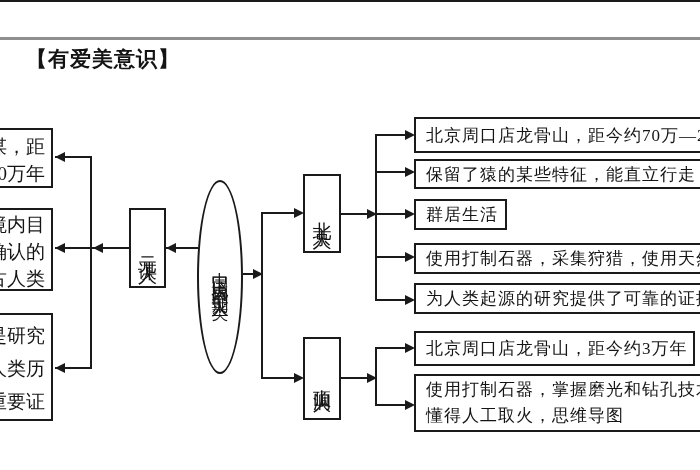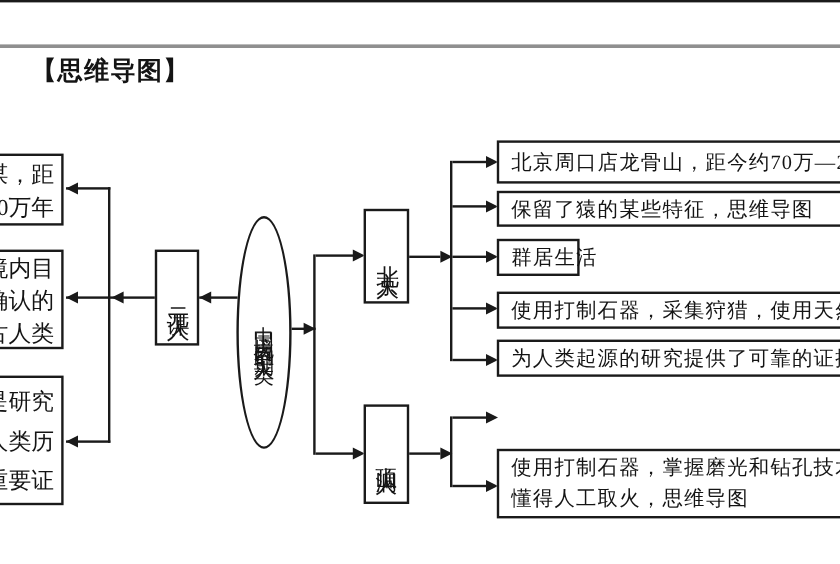--- a/index.html
+++ b/index.html
@@ -35,21 +35,21 @@
   .fact.twolines { flex-direction:column; align-items:flex-start; justify-content:center; line-height:26px; }
 </style>
 </head>
 <body>
 
 <div class="canvas">
 
   <div class="hline" style="left:0;top:0;width:700px;height:2px;"></div>
   <div class="hline" style="left:0;top:37px;width:700px;height:3px;background:#8f8f8f;"></div>
 
-  <div class="title">【思维导图】</div>
+  <div class="title">【有爱美意识】</div>
 
   <div class="box leftbox l1" style="left:-60px;top:128px;width:113px;height:60px;">
     <div>谋，距</div>
     <div>0万年</div>
   </div>
   <div class="box leftbox l2" style="left:-60px;top:208px;width:113px;height:83px;">
     <div>境内目</div>
     <div>确认的</div>
     <div>古人类</div>
   </div>
@@ -113,30 +113,33 @@
   <div class="vline" style="left:375px;top:347px;width:2px;height:59px;"></div>
   <div class="hline" style="left:377px;top:347px;width:29px;height:2px;"></div>
   <div class="arr r" style="left:405px;top:343px;"></div>
   <div class="hline" style="left:377px;top:404px;width:29px;height:2px;"></div>
   <div class="arr r" style="left:405px;top:400px;"></div>
 
   <div class="box fact" style="left:414px;top:117px;width:298px;height:36px;">
     <span>北京周口店龙骨山，距今约70万—2</span>
   </div>
   <div class="box fact" style="left:414px;top:159px;width:294px;height:30px;">
-    <span>保留了猿的某些特征，思维导图</span>
+    <span>保留了猿的某些特征，能直立行走</span>
   </div>
-  <div class="box fact" style="left:414px;top:199px;width:69px;height:31px;">
+  <div class="box fact" style="left:414px;top:199px;width:93px;height:31px;">
     <span>群居生活</span>
   </div>
   <div class="box fact" style="left:414px;top:243px;width:294px;height:31px;">
     <span>使用打制石器，采集狩猎，使用天然</span>
   </div>
   <div class="box fact" style="left:414px;top:283px;width:294px;height:31px;">
     <span>为人类起源的研究提供了可靠的证据</span>
   </div>
 
+  <div class="box fact" style="left:414px;top:331px;width:281px;height:35px;">
+    <span>北京周口店龙骨山，距今约3万年</span>
+  </div>
   <div class="box fact twolines" style="left:414px;top:374px;width:292px;height:58px;">
     <span>使用打制石器，掌握磨光和钻孔技术</span>
     <span>懂得人工取火，思维导图</span>
   </div>
 
 </div>
 
 </body></html>

